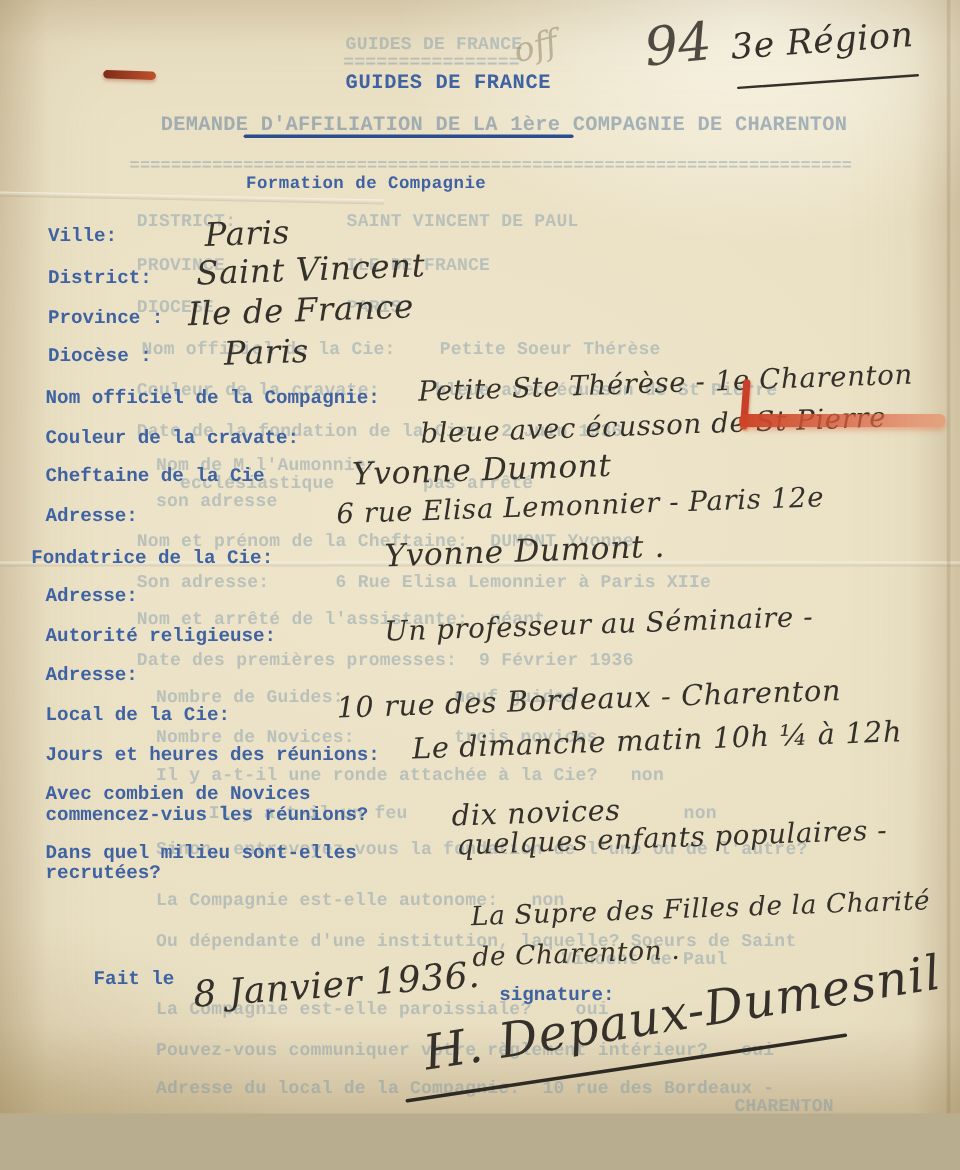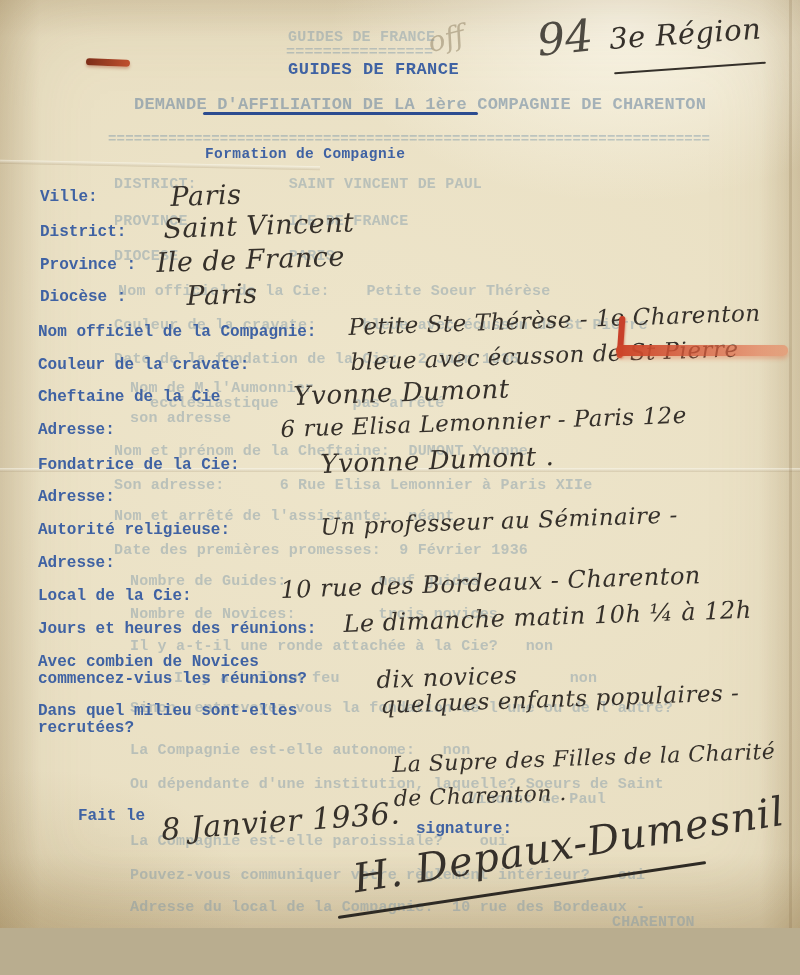--- a/index.html
+++ b/index.html
@@ -89,21 +89,21 @@
   <div class="abs" style="left:614px;top:67px;width:152px;height:2px;background:#35302a;transform:rotate(-4deg);border-radius:2px;"></div>
 
   <div class="abs typed" style="left:40px;top:189px;">Ville:</div>
   <div class="abs typed" style="left:40px;top:224px;">District:</div>
   <div class="abs typed" style="left:40px;top:257px;">Province :</div>
   <div class="abs typed" style="left:40px;top:289px;">Diocèse :</div>
   <div class="abs typed" style="left:38px;top:357px;">Couleur de la cravate:</div>
   <div class="abs typed" style="left:38px;top:324px;">Nom officiel de la Compagnie:</div>
   <div class="abs typed" style="left:38px;top:389px;">Cheftaine de la Cie</div>
   <div class="abs typed" style="left:38px;top:422px;">Adresse:</div>
-  <div class="abs typed" style="left:38px;top:457px;">Fondatrice de la Cie:</div>
+  <div class="abs typed" style="left:26px;top:457px;">Fondatrice de la Cie:</div>
   <div class="abs typed" style="left:38px;top:489px;">Adresse:</div>
   <div class="abs typed" style="left:38px;top:522px;">Autorité religieuse:</div>
   <div class="abs typed" style="left:38px;top:555px;">Adresse:</div>
   <div class="abs typed" style="left:38px;top:588px;">Local de la Cie:</div>
   <div class="abs typed" style="left:38px;top:621px;">Jours et heures des réunions:</div>
   <div class="abs typed" style="left:38px;top:654px;">Avec combien de Novices
 commencez-vius les réunions?</div>
   <div class="abs typed" style="left:38px;top:703px;">Dans quel milieu sont-elles
 recrutées?</div>
 

